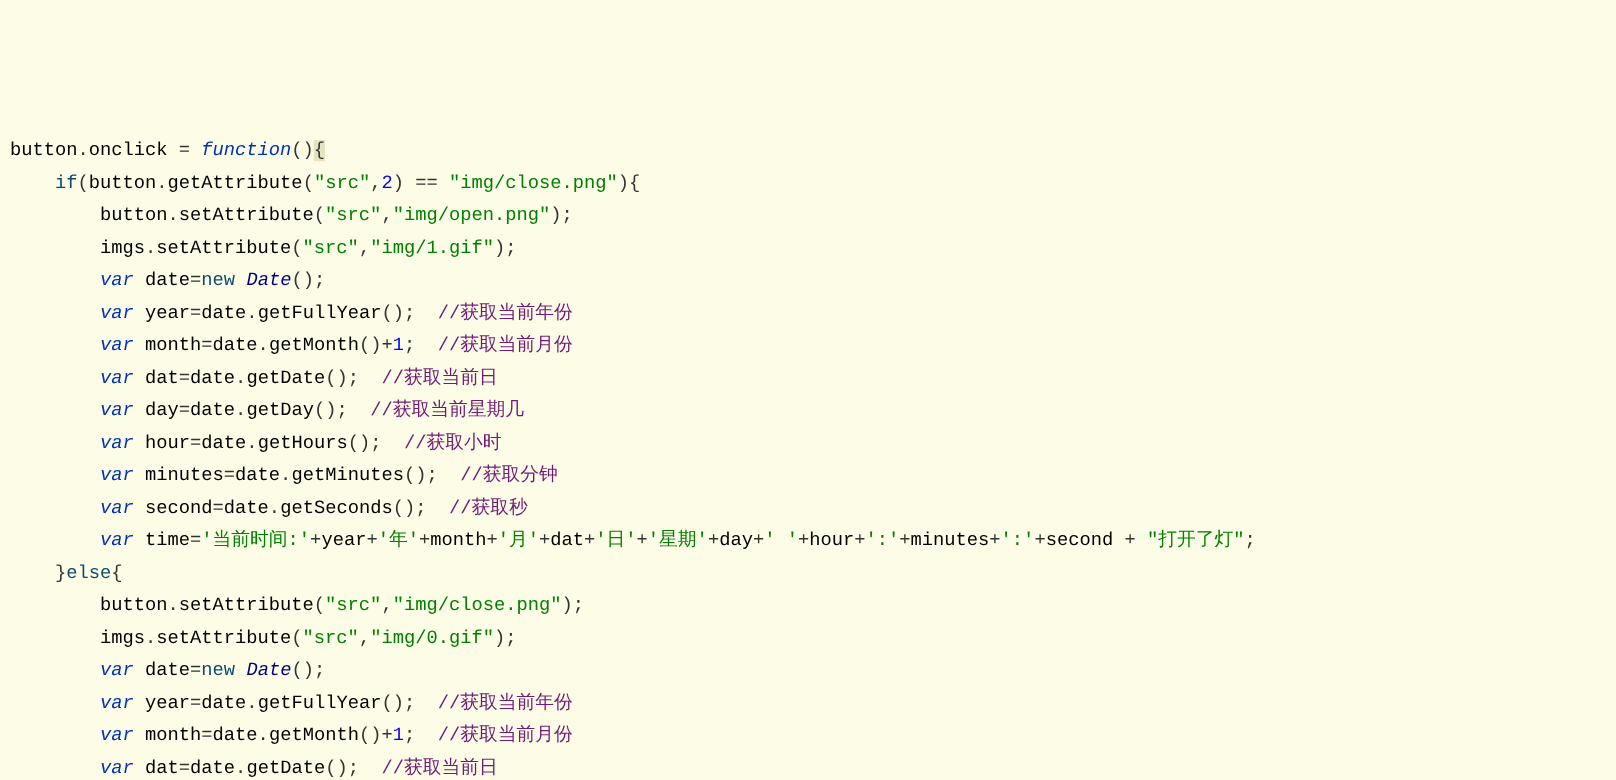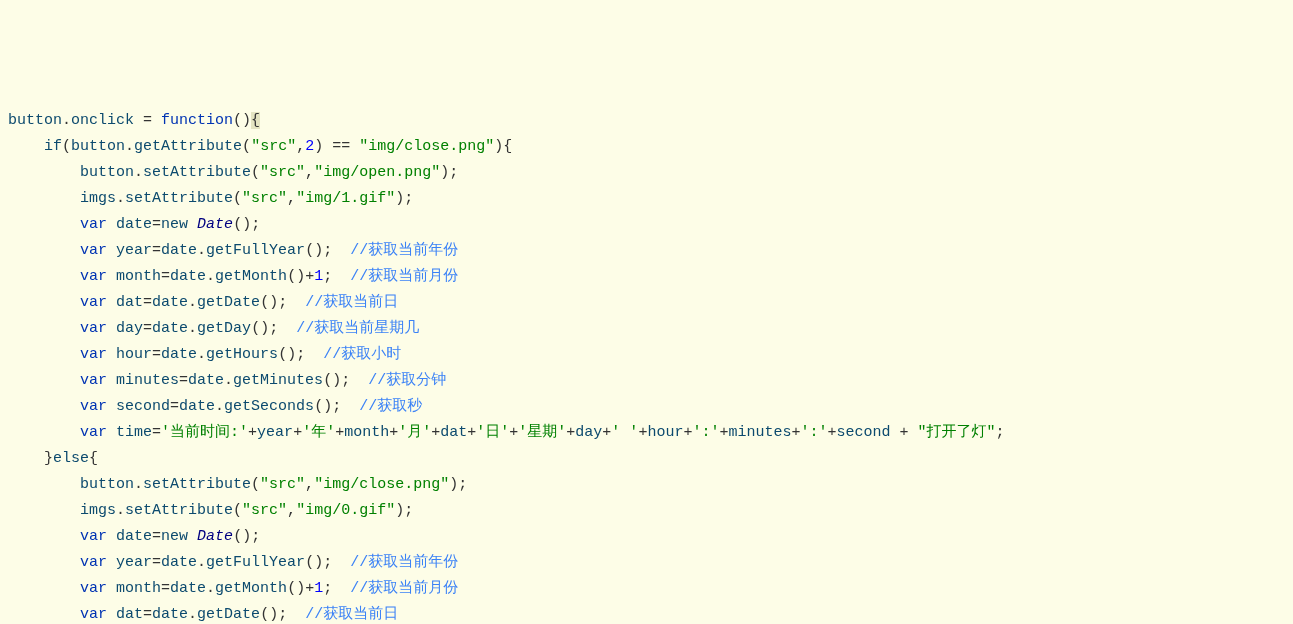--- a/index.html
+++ b/index.html
@@ -7,28 +7,28 @@
     padding: 4px 8px;
     background: #fdfde7;
     font-family: Consolas, 'Courier New', monospace;
     font-size: 15px;
     line-height: 26px;
     color: #333;
     white-space: pre;
     overflow-x: auto;
   }
   .code-line { white-space: pre; }
-  .kw   { color: #0033b3; }    
+  .kw   { color: #0033b3; font-style: italic; }    
   .ctrl { color: #0c4a6e; }                          
-  .ident{ color: #0c4a6e; }                          
+  .ident{ color: #000000; }                          
   .type { color: #000080; font-style: italic; }     
   .punc { color: #333; }
   .num  { color: #0000ff; }
   .str  { color: #008000; }
-  .cmt  { color: #3b82f6; }
+  .cmt  { color: #701a75; }
   .hl   { background: #e4e4c2; } 
 </style>
 </head>
 <body>
 
 
 
 <div id="code-root"><div class="code-line"><span class="ident">button</span><span class="punc">.</span><span class="ident">onclick</span><span class="punc"> = </span><span class="kw">function</span><span class="punc">()</span><span class="hl">{</span></div><div class="code-line">    <span class="ctrl">if</span><span class="punc">(</span><span class="ident">button</span><span class="punc">.</span><span class="ident">getAttribute</span><span class="punc">(</span><span class="str">"src"</span><span class="punc">,</span><span class="num">2</span><span class="punc">) == </span><span class="str">"img/close.png"</span><span class="punc">){</span></div><div class="code-line">        <span class="ident">button</span><span class="punc">.</span><span class="ident">setAttribute</span><span class="punc">(</span><span class="str">"src"</span><span class="punc">,</span><span class="str">"img/open.png"</span><span class="punc">);</span></div><div class="code-line">        <span class="ident">imgs</span><span class="punc">.</span><span class="ident">setAttribute</span><span class="punc">(</span><span class="str">"src"</span><span class="punc">,</span><span class="str">"img/1.gif"</span><span class="punc">);</span></div><div class="code-line">        <span class="kw">var</span><span class="punc"> </span><span class="ident">date</span><span class="punc">=</span><span class="ctrl">new</span><span class="punc"> </span><span class="type">Date</span><span class="punc">();</span></div><div class="code-line">        <span class="kw">var</span><span class="punc"> </span><span class="ident">year</span><span class="punc">=</span><span class="ident">date</span><span class="punc">.</span><span class="ident">getFullYear</span><span class="punc">();  </span><span class="cmt">//获取当前年份</span></div><div class="code-line">        <span class="kw">var</span><span class="punc"> </span><span class="ident">month</span><span class="punc">=</span><span class="ident">date</span><span class="punc">.</span><span class="ident">getMonth</span><span class="punc">()+</span><span class="num">1</span><span class="punc">;  </span><span class="cmt">//获取当前月份</span></div><div class="code-line">        <span class="kw">var</span><span class="punc"> </span><span class="ident">dat</span><span class="punc">=</span><span class="ident">date</span><span class="punc">.</span><span class="ident">getDate</span><span class="punc">();  </span><span class="cmt">//获取当前日</span></div><div class="code-line">        <span class="kw">var</span><span class="punc"> </span><span class="ident">day</span><span class="punc">=</span><span class="ident">date</span><span class="punc">.</span><span class="ident">getDay</span><span class="punc">();  </span><span class="cmt">//获取当前星期几</span></div><div class="code-line">        <span class="kw">var</span><span class="punc"> </span><span class="ident">hour</span><span class="punc">=</span><span class="ident">date</span><span class="punc">.</span><span class="ident">getHours</span><span class="punc">();  </span><span class="cmt">//获取小时</span></div><div class="code-line">        <span class="kw">var</span><span class="punc"> </span><span class="ident">minutes</span><span class="punc">=</span><span class="ident">date</span><span class="punc">.</span><span class="ident">getMinutes</span><span class="punc">();  </span><span class="cmt">//获取分钟</span></div><div class="code-line">        <span class="kw">var</span><span class="punc"> </span><span class="ident">second</span><span class="punc">=</span><span class="ident">date</span><span class="punc">.</span><span class="ident">getSeconds</span><span class="punc">();  </span><span class="cmt">//获取秒</span></div><div class="code-line">        <span class="kw">var</span><span class="punc"> </span><span class="ident">time</span><span class="punc">=</span><span class="str">'当前时间:'</span><span class="punc">+</span><span class="ident">year</span><span class="punc">+</span><span class="str">'年'</span><span class="punc">+</span><span class="ident">month</span><span class="punc">+</span><span class="str">'月'</span><span class="punc">+</span><span class="ident">dat</span><span class="punc">+</span><span class="str">'日'</span><span class="punc">+</span><span class="str">'星期'</span><span class="punc">+</span><span class="ident">day</span><span class="punc">+</span><span class="str">' '</span><span class="punc">+</span><span class="ident">hour</span><span class="punc">+</span><span class="str">':'</span><span class="punc">+</span><span class="ident">minutes</span><span class="punc">+</span><span class="str">':'</span><span class="punc">+</span><span class="ident">second</span><span class="punc"> + </span><span class="str">"打开了灯"</span><span class="punc">;</span></div><div class="code-line">    <span class="punc">}</span><span class="ctrl">else</span><span class="punc">{</span></div><div class="code-line">        <span class="ident">button</span><span class="punc">.</span><span class="ident">setAttribute</span><span class="punc">(</span><span class="str">"src"</span><span class="punc">,</span><span class="str">"img/close.png"</span><span class="punc">);</span></div><div class="code-line">        <span class="ident">imgs</span><span class="punc">.</span><span class="ident">setAttribute</span><span class="punc">(</span><span class="str">"src"</span><span class="punc">,</span><span class="str">"img/0.gif"</span><span class="punc">);</span></div><div class="code-line">        <span class="kw">var</span><span class="punc"> </span><span class="ident">date</span><span class="punc">=</span><span class="ctrl">new</span><span class="punc"> </span><span class="type">Date</span><span class="punc">();</span></div><div class="code-line">        <span class="kw">var</span><span class="punc"> </span><span class="ident">year</span><span class="punc">=</span><span class="ident">date</span><span class="punc">.</span><span class="ident">getFullYear</span><span class="punc">();  </span><span class="cmt">//获取当前年份</span></div><div class="code-line">        <span class="kw">var</span><span class="punc"> </span><span class="ident">month</span><span class="punc">=</span><span class="ident">date</span><span class="punc">.</span><span class="ident">getMonth</span><span class="punc">()+</span><span class="num">1</span><span class="punc">;  </span><span class="cmt">//获取当前月份</span></div><div class="code-line">        <span class="kw">var</span><span class="punc"> </span><span class="ident">dat</span><span class="punc">=</span><span class="ident">date</span><span class="punc">.</span><span class="ident">getDate</span><span class="punc">();  </span><span class="cmt">//获取当前日</span></div></div>
 
 

